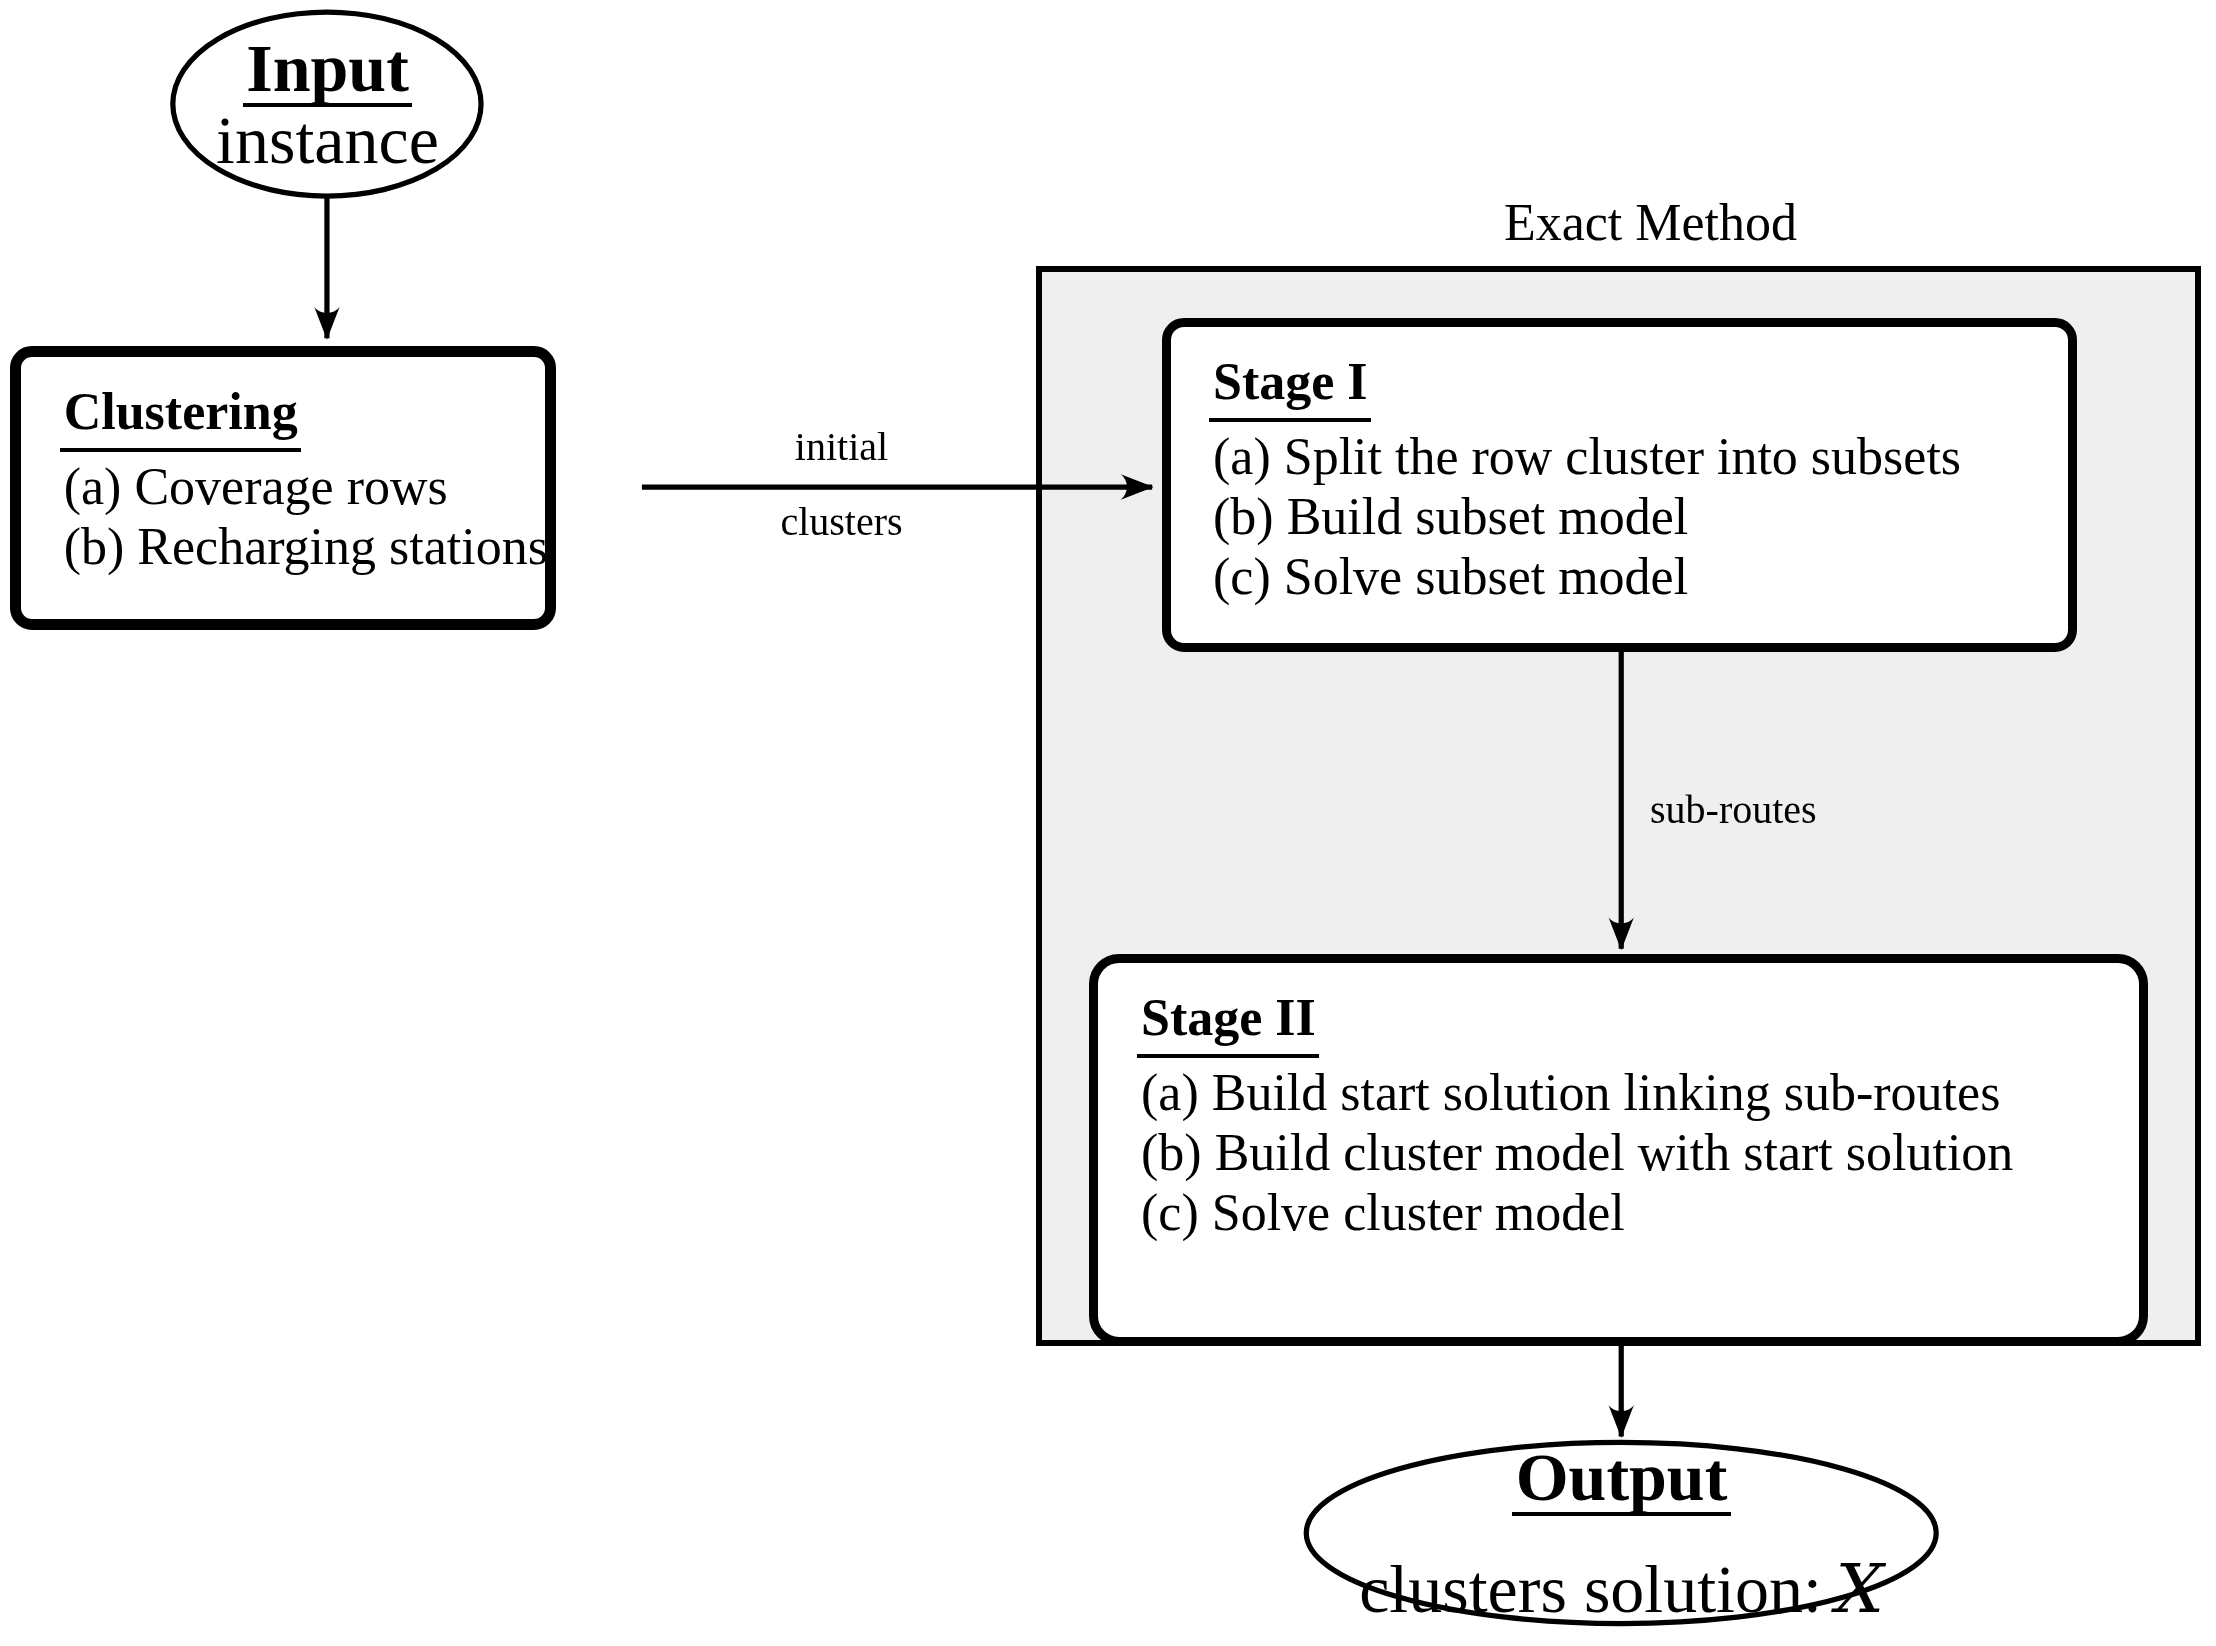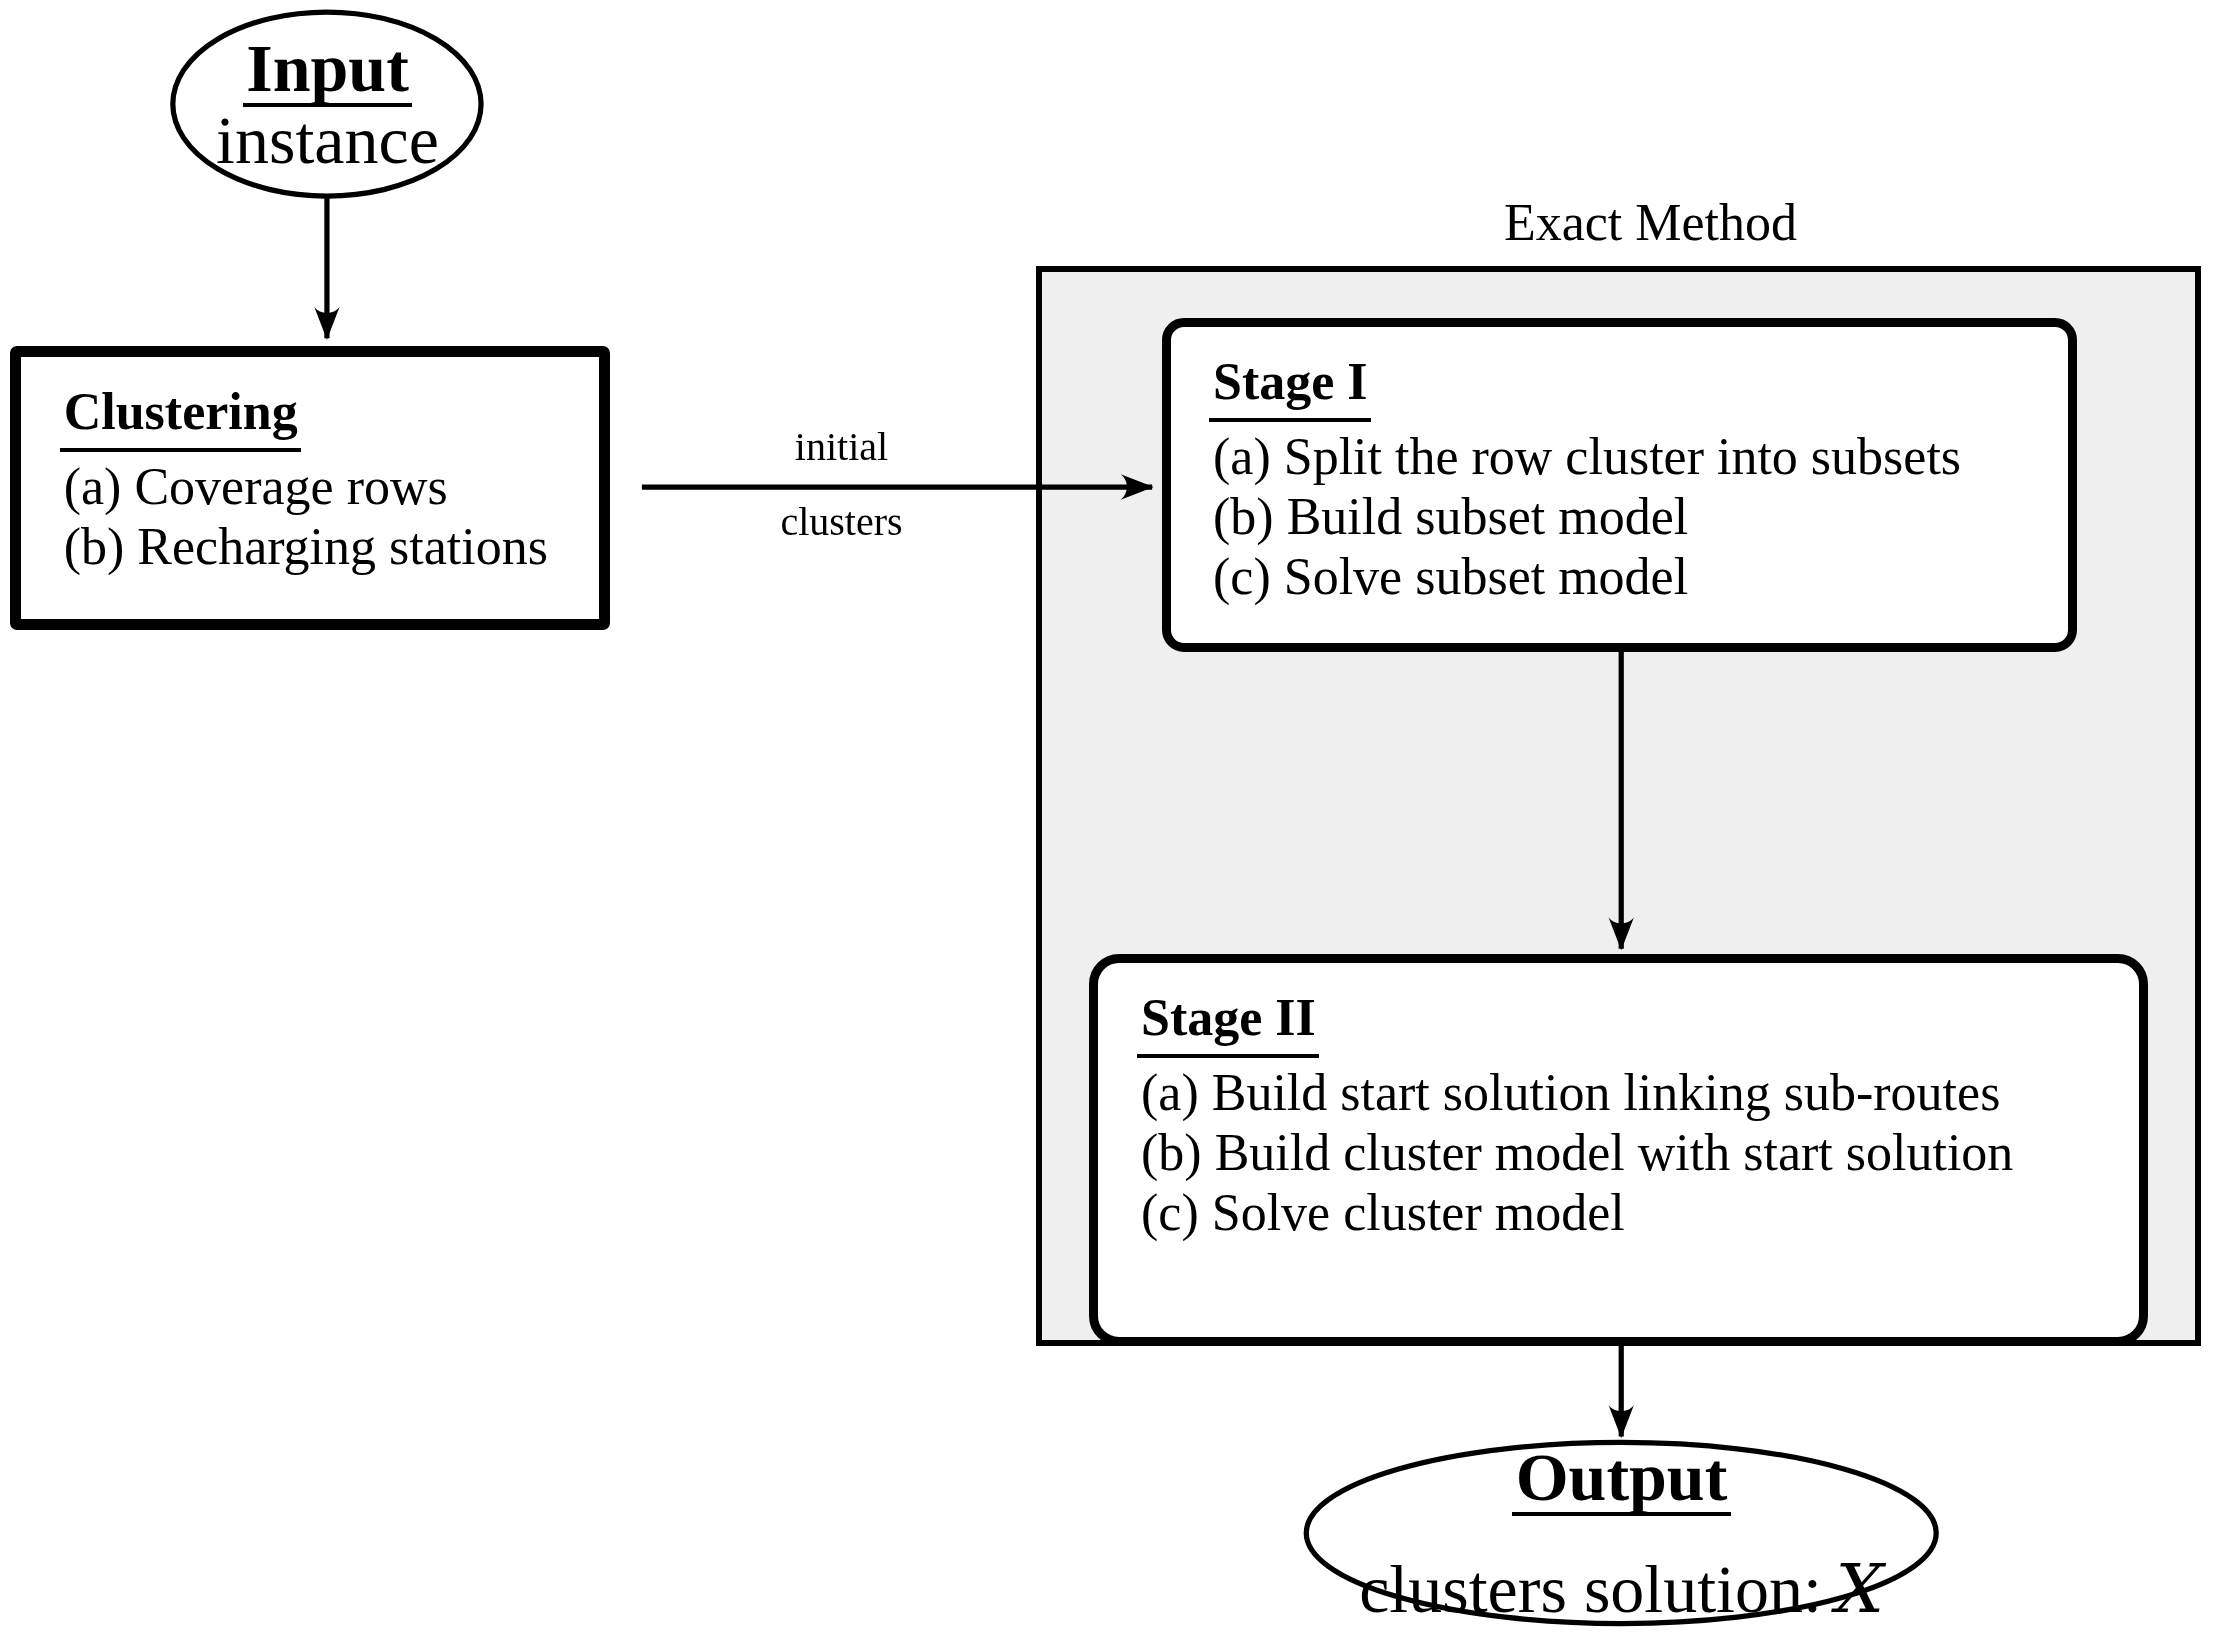--- a/index.html
+++ b/index.html
@@ -43,23 +43,23 @@
     background: #ffffff;
     border: 10.5px solid #000000;
     box-sizing: border-box;
     z-index: 3;
     font-size: 52px;
     line-height: 60px;
     white-space: nowrap;
   }
   .node-clustering {
     left: 9.7px; top: 346px;
-    width: 600px; height: 284px;
+    width: 546px; height: 284px;
     border-width: 11.2px;
-    border-radius: 7px;
+    border-radius: 22px;
     padding: 25.4px 7.5px 0 43px;
   }
   .node-stage1 {
     left: 1162px; top: 318px;
     width: 915px; height: 334px;
     border-width: 9.7px;
     border-radius: 22px;
     padding: 25.4px 6px 0 42px;
   }
   .node-stage2 {
@@ -164,20 +164,21 @@
 
   <div class="node-box node-stage1">
     <div>
       <span class="node-title ul">Stage I</span>
     </div>
     <div>(a) Split the row cluster into subsets</div>
     <div>(b) Build subset model</div>
     <div>(c) Solve subset model</div>
   </div>
 
+  <div class="edge-label lbl-subroutes">sub-routes</div>
 
   <div class="node-box node-stage2">
     <div>
       <span class="node-title ul">Stage II</span>
     </div>
     <div>(a) Build start solution linking sub-routes</div>
     <div>(b) Build cluster model with start solution</div>
     <div>(c) Solve cluster model</div>
   </div>
 

